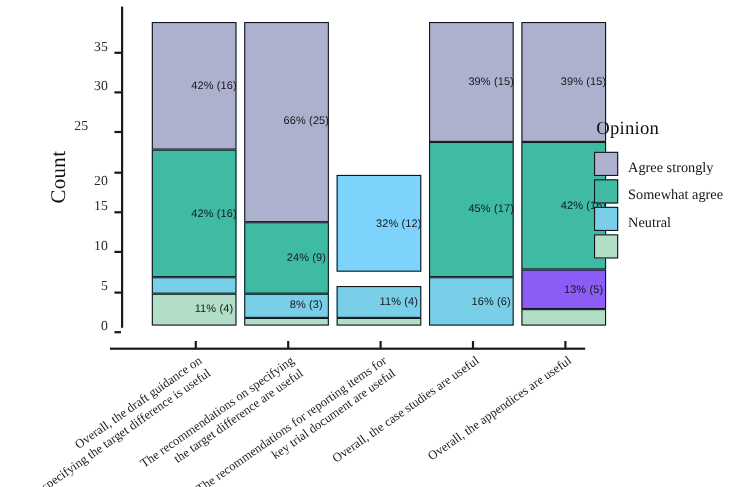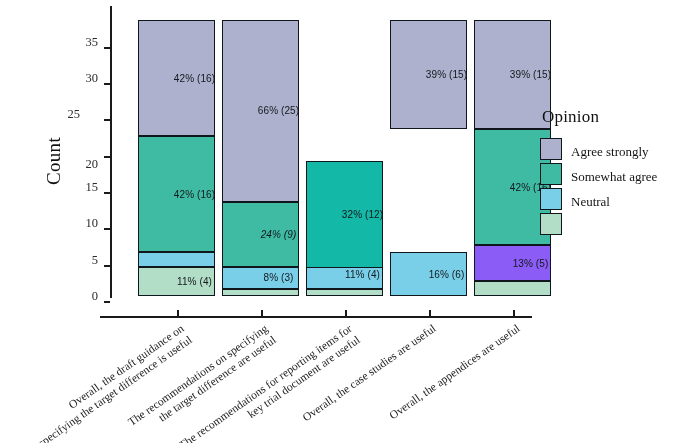--- a/index.html
+++ b/index.html
@@ -141,39 +141,42 @@
         </div>
         <div class="seg" style="bottom: 161.789px; height: 116.211px; background: rgb(174, 177, 205);">
           <span class="seg-label">42% (16)</span>
         </div>
       </div>
       <div class="bar" style="left: 110px; height: 292px;">
         <div class="seg" style="bottom: 2px; height: 7.26316px; background: rgb(178, 221, 198);"></div>
         <div class="seg" style="bottom: 9.26316px; height: 21.7895px; background: rgb(121, 207, 232);">
           <span class="seg-label">8% (3)</span>
         </div>
-        <div class="seg" style="bottom: 31.0526px; height: 65.3684px; background: rgb(63, 187, 163); font-style: italic;">
+        <div class="seg" style="bottom: 31.0526px; height: 65.3684px; background: rgb(63, 187, 163);">
           <span class="seg-label">24% (9)</span>
         </div>
         <div class="seg" style="bottom: 96.4211px; height: 181.579px; background: rgb(174, 177, 205);">
           <span class="seg-label">66% (25)</span>
         </div>
       </div>
       <div class="bar" style="left: 194px; height: 292px;">
         <div class="seg" style="bottom: 2px; height: 7.26316px; background: rgb(178, 221, 198);"></div>
         <div class="seg" style="bottom: 9.26316px; height: 29.0526px; background: rgb(121, 207, 232);">
           <span class="seg-label">11% (4)</span>
         </div>
-        <div class="seg" style="bottom: 30px; height: 107px; background: #14b8a6;">
+        <div class="seg" style="bottom: 51px; height: 88px; background: #7dd3fc;">
           <span class="seg-label">32% (12)</span>
         </div>
       </div>
       <div class="bar" style="left: 278px; height: 292px;">
         <div class="seg" style="bottom: 2px; height: 43.5789px; background: rgb(121, 207, 232);">
           <span class="seg-label">16% (6)</span>
+        </div>
+        <div class="seg" style="bottom: 45.5789px; height: 123.474px; background: rgb(63, 187, 163);">
+          <span class="seg-label">45% (17)</span>
         </div>
         <div class="seg" style="bottom: 169.053px; height: 108.947px; background: rgb(174, 177, 205);">
           <span class="seg-label">39% (15)</span>
         </div>
       </div>
       <div class="bar" style="left: 362px; height: 292px;">
         <div class="seg" style="bottom: 2px; height: 14.5263px; background: rgb(178, 221, 198);"></div>
         <div class="seg" style="bottom: 16.5263px; height: 36.3158px; background: #8b5cf6;">
           <span class="seg-label">13% (5)</span>
         </div>

